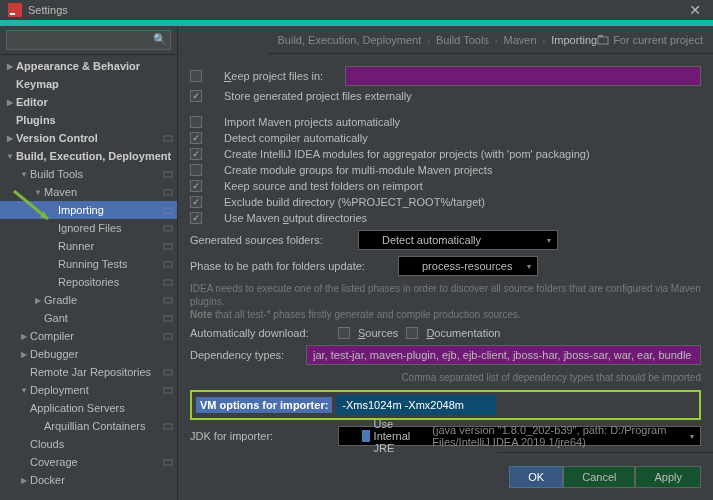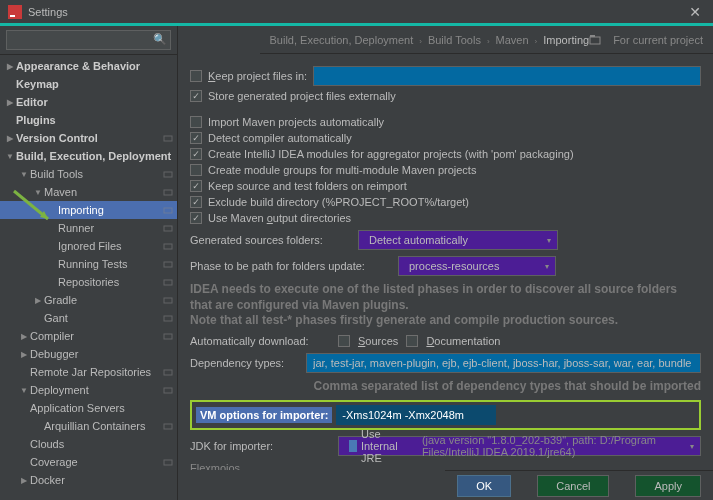--- a/index.html
+++ b/index.html
@@ -1,17 +1,17 @@
 <!DOCTYPE html>
 <html><head>
 <meta charset="utf-8">
 <style>
 * { margin: 0; padding: 0; box-sizing: border-box; font-family: "Segoe UI", Arial, sans-serif; }
 body { background: #3c3f41; color: #bbbbbb; font-size: 11px; width: 713px; height: 500px; overflow: hidden; display: flex; flex-direction: column; }
-.titlebar { height: 26px; background: #3c3f41; display: flex; align-items: center; padding: 0 8px; border-bottom: 3px solid #14b8a6; }
+.titlebar { height: 26px; background: #3c3f41; display: flex; align-items: center; padding: 0 8px; border-bottom: 6px solid #14b8a6; }
 .titlebar-icon { width: 14px; height: 14px; margin-right: 6px; }
 .titlebar-title { flex: 1; font-size: 11px; color: #bbb; }
 .titlebar-close { color: #bbb; cursor: pointer; font-size: 14px; padding: 0 4px; }
 .main { flex: 1; display: flex; overflow: hidden; }
 .sidebar { width: 178px; background: #3c3f41; border-right: 1px solid #2b2b2b; display: flex; flex-direction: column; }
 .search-box { padding: 4px 6px; border-bottom: 1px solid #2b2b2b; }
 .search-input { width: 100%; background: #45494a; border: 1px solid #5e6060; color: #bbb; padding: 2px 18px 2px 6px; font-size: 11px; height: 20px; }
 .search-wrap { position: relative; }
 .search-icon { position: absolute; right: 4px; top: 3px; color: #888; font-size: 11px; }
 .tree { flex: 1; overflow-y: auto; padding-top: 2px; position: relative; }
@@ -24,40 +24,40 @@
 .tree-badge svg { width: 10px; height: 10px; }
 .indent-0 { padding-left: 4px; }
 .indent-1 { padding-left: 18px; }
 .indent-2 { padding-left: 32px; }
 .indent-3 { padding-left: 46px; }
 .content { flex: 1; display: flex; flex-direction: column; overflow: hidden; align-items: flex-end; }
 .breadcrumb { height: 28px; display: flex; align-items: center; padding: 0 10px; border-bottom: 1px solid #2b2b2b; font-size: 11px; }
 .crumb { color: #bbb; }
 .crumb.dim { color: #888; }
 .crumb-sep { margin: 0 6px; color: #777; font-size: 8px; }
-.proj-badge { margin-left: auto; color: #888; display: flex; align-items: center; gap: 12px; }
+.proj-badge { margin-left: auto; color: #888; display: flex; align-items: center; gap: 4px; }
 .panel { flex: 1; overflow-y: auto; padding: 8px 12px 8px 12px; font-size: 11px; }
-.check-row { display: flex; align-items: center; margin: 4px 0; gap: 6px; }
+.check-row { display: flex; align-items: center; margin: 4px 0; gap: 22px; }
 .chk { width: 12px; height: 12px; border: 1px solid #6e6e6e; background: #43494a; display: inline-flex; align-items: center; justify-content: center; font-size: 9px; color: #bbb; cursor: pointer; flex-shrink: 0; }
 .chk.checked::after { content: "✓"; }
 .check-label { color: #bbb; }
 .u { text-decoration: underline; }
-.text-input { background: #0369a1; border: 1px solid #5e6060; color: #bbb; padding: 2px 6px; font-size: 11px; height: 20px; }
+.text-input { background: #701a75; border: 1px solid #5e6060; color: #bbb; padding: 2px 6px; font-size: 11px; height: 20px; }
 .form-row { display: flex; align-items: center; margin: 6px 0; gap: 8px; }
 .form-label { min-width: 160px; color: #bbb; }
-.dropdown { background: #4c1d95; border: 1px solid #5e6060; color: #bbb; padding: 2px 20px 2px 10px; font-size: 11px; height: 20px; position: relative; display: inline-flex; align-items: center; cursor: pointer; }
+.dropdown { background: #000000; border: 1px solid #5e6060; color: #bbb; padding: 2px 20px 2px 23px; font-size: 11px; height: 20px; position: relative; display: inline-flex; align-items: center; cursor: pointer; }
 .dropdown::after { content: "▾"; position: absolute; right: 6px; color: #888; font-size: 8px; }
-.hint { color: #787878; font-size: 12px; margin: 2px 0 6px 0; line-height: 1.3; font-weight: bold; }
+.hint { color: #787878; font-size: 10px; margin: 2px 0 6px 0; line-height: 1.3; }
 .hint-right { text-align: right; }
 .highlight-row { border: 2px solid #9acd32; padding: 3px 4px; display: flex; align-items: center; gap: 4px; margin: 6px 0; }
 .highlight-row .form-label { background: #4b6eaf; color: #fff; padding: 2px 4px; font-weight: bold; min-width: auto; }
 .highlight-row .text-input { background: #0c4a6e; color: #fff; border: none; flex-shrink: 0; }
 .section-title { color: #888; margin-top: 6px; border-bottom: 1px solid #515151; padding-bottom: 2px; }
 .dim-text { color: #888; }
-.footer { height: 30px; border-top: 1px solid #2b2b2b; display: flex; align-items: center; justify-content: flex-end; gap: 26px; padding: 0 12px; }
+.footer { height: 48px; border-top: 1px solid #2b2b2b; display: flex; align-items: center; justify-content: flex-end; gap: 0; padding: 0 12px; }
 .btn { padding: 4px 18px; font-size: 11px; border: 1px solid #5e6060; background: #14532d; color: #bbb; cursor: pointer; }
 .btn.primary { background: #365880; border-color: #4c708c; color: #fff; }
 .arrow-annotation { position: absolute; left: 10px; top: 132px; pointer-events: none; }
 .jre-icon { width: 12px; height: 12px; background: #4a7ab5; display: inline-block; margin-right: 4px; vertical-align: middle; }
 </style>
 </head>
 <body>
 
 <div class="titlebar">
   <span class="titlebar-icon">
@@ -126,28 +126,28 @@
         </div>
         <div class="tree-item indent-3 selected">
           <span class="tree-arrow"></span>
           <span class="tree-label">Importing</span>
           <span class="tree-badge"><svg viewBox="0 0 10 10">
               <rect x="1" y="3" width="8" height="5" fill="none" stroke="#888"></rect>
             </svg></span>
         </div>
         <div class="tree-item indent-3">
           <span class="tree-arrow"></span>
+          <span class="tree-label">Ignored Files</span>
+          <span class="tree-badge"><svg viewBox="0 0 10 10">
+              <rect x="1" y="3" width="8" height="5" fill="none" stroke="#888"></rect>
+            </svg></span>
+        </div>
+        <div class="tree-item indent-3">
+          <span class="tree-arrow"></span>
           <span class="tree-label">Runner</span>
-          <span class="tree-badge"><svg viewBox="0 0 10 10">
-              <rect x="1" y="3" width="8" height="5" fill="none" stroke="#888"></rect>
-            </svg></span>
-        </div>
-        <div class="tree-item indent-3">
-          <span class="tree-arrow"></span>
-          <span class="tree-label">Ignored Files</span>
           <span class="tree-badge"><svg viewBox="0 0 10 10">
               <rect x="1" y="3" width="8" height="5" fill="none" stroke="#888"></rect>
             </svg></span>
         </div>
         <div class="tree-item indent-3">
           <span class="tree-arrow"></span>
           <span class="tree-label">Running Tests</span>
           <span class="tree-badge"><svg viewBox="0 0 10 10">
               <rect x="1" y="3" width="8" height="5" fill="none" stroke="#888"></rect>
             </svg></span>
@@ -281,21 +281,21 @@
         <span class="check-label">Use Maven <span class="u">o</span>utput directories</span>
       </div>
 
       <div class="form-row">
         <span class="form-label">Generated sources folders:</span>
         <span class="dropdown" style="width:200px">Detect automatically</span>
       </div>
 
       <div class="form-row">
         <span class="form-label" style="min-width:200px">Phase to be path for folders update:</span>
-        <span class="dropdown" style="width:158px">process-resources</span>
+        <span class="dropdown" style="width:140px">process-resources</span>
       </div>
       <div class="hint">
         <span>IDEA needs to execute one of the listed phases in order to discover all source folders that are configured via Maven plugins.</span><br>
         <b>Note</b> that all test-* phases firstly generate and compile production sources.
       </div>
 
       <div class="form-row">
         <span class="form-label" style="min-width:140px">Automatically download:</span>
         <span class="chk"></span>
         <span class="check-label"><span class="u">S</span>ources</span>

